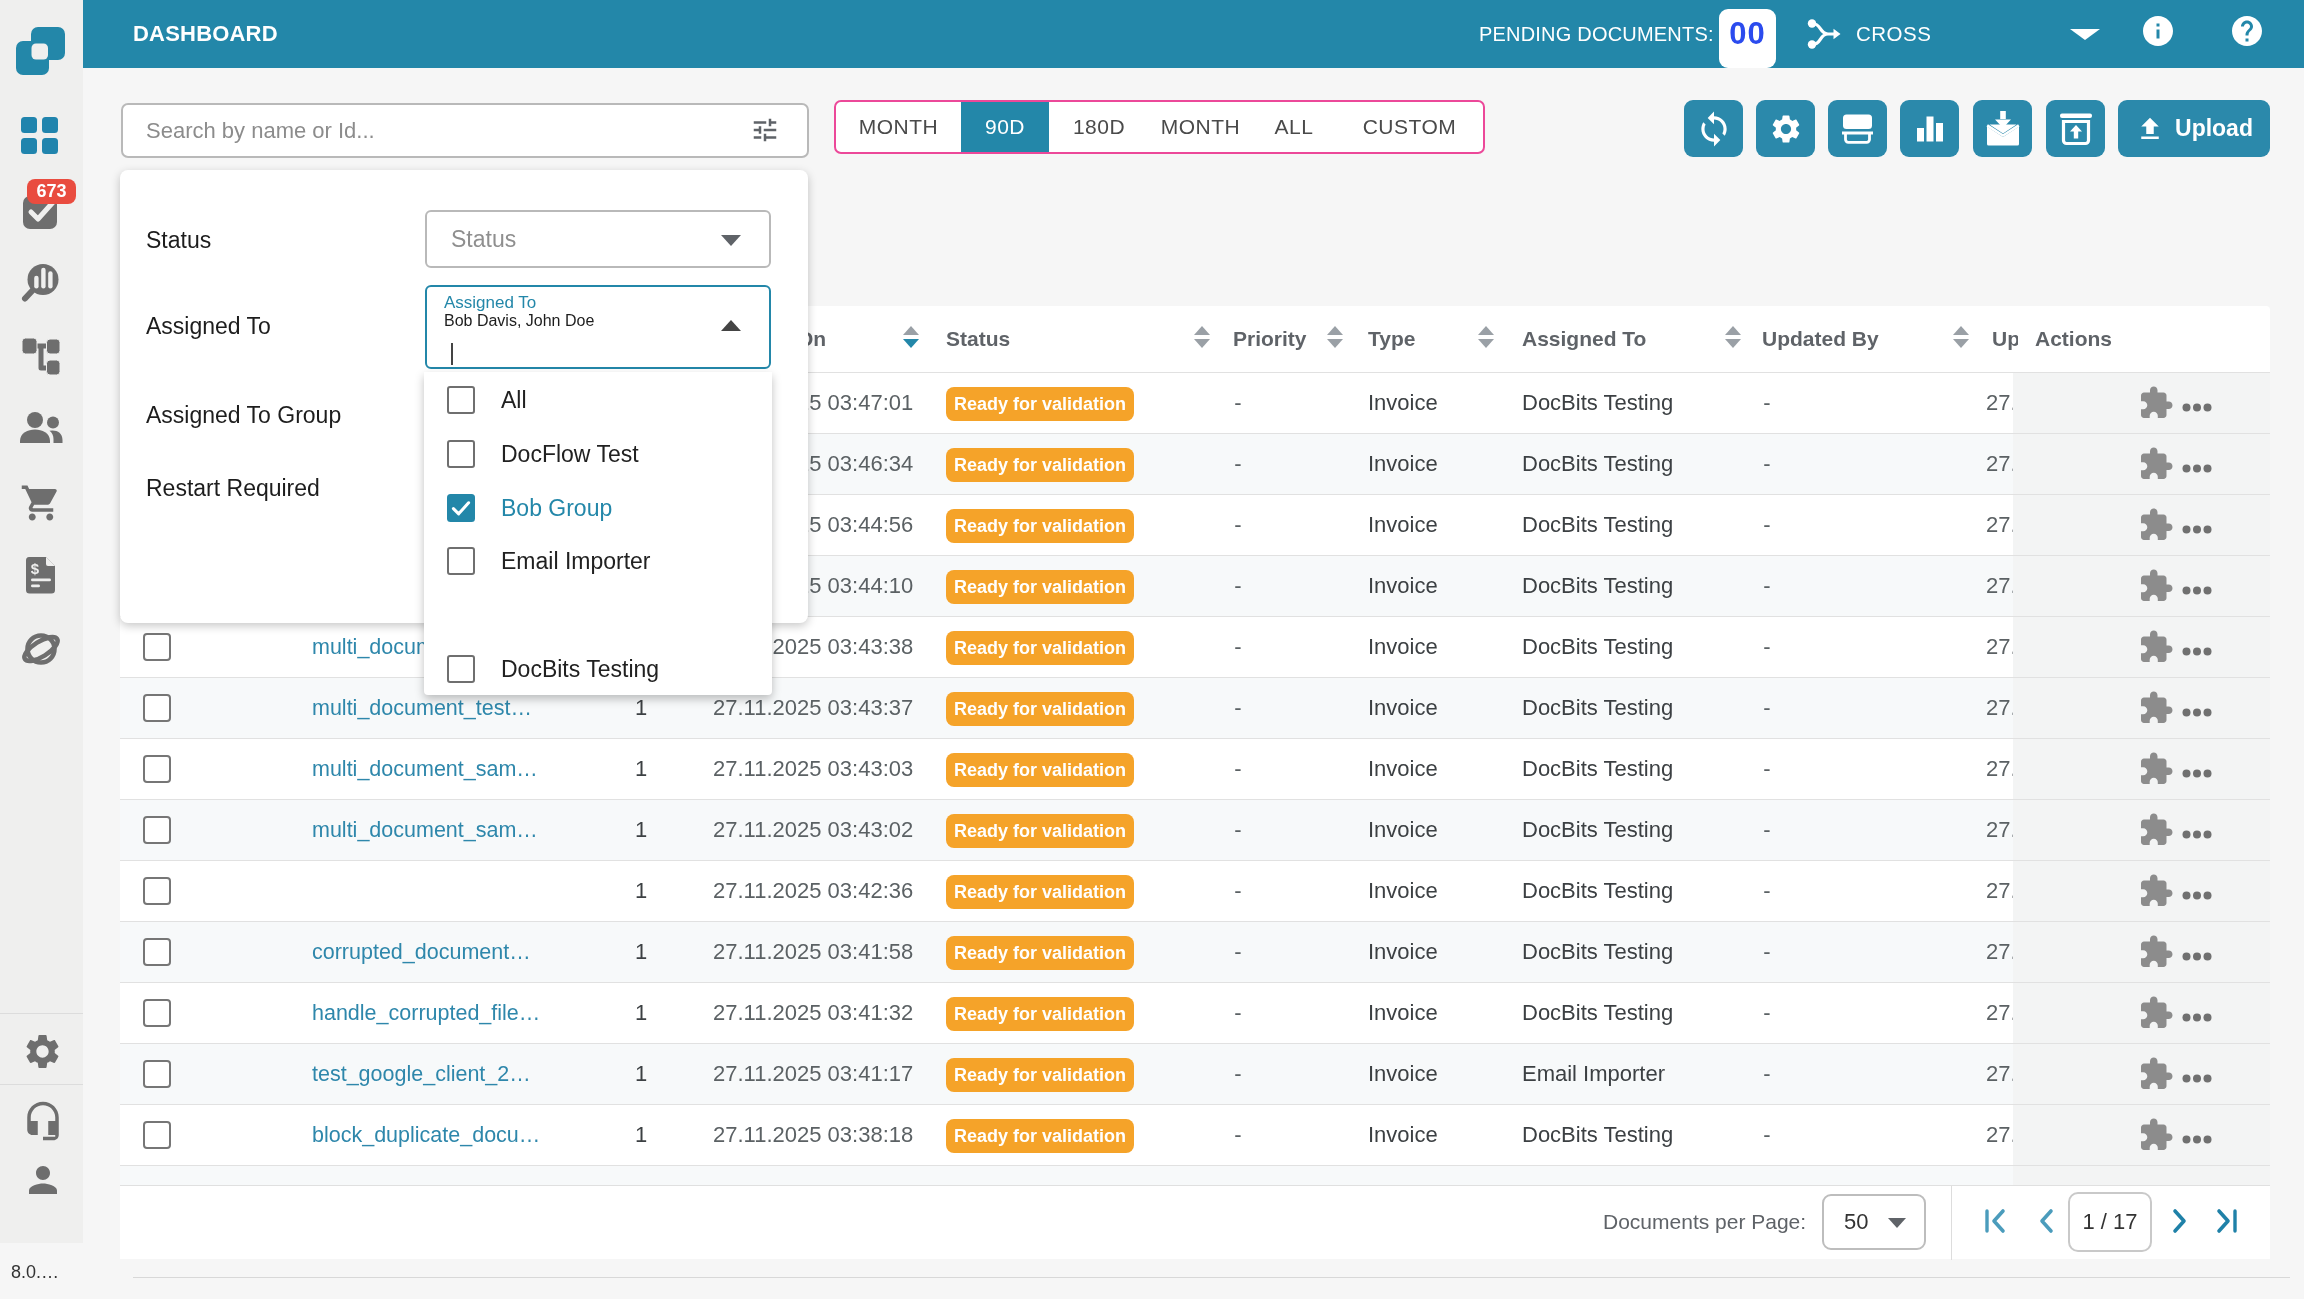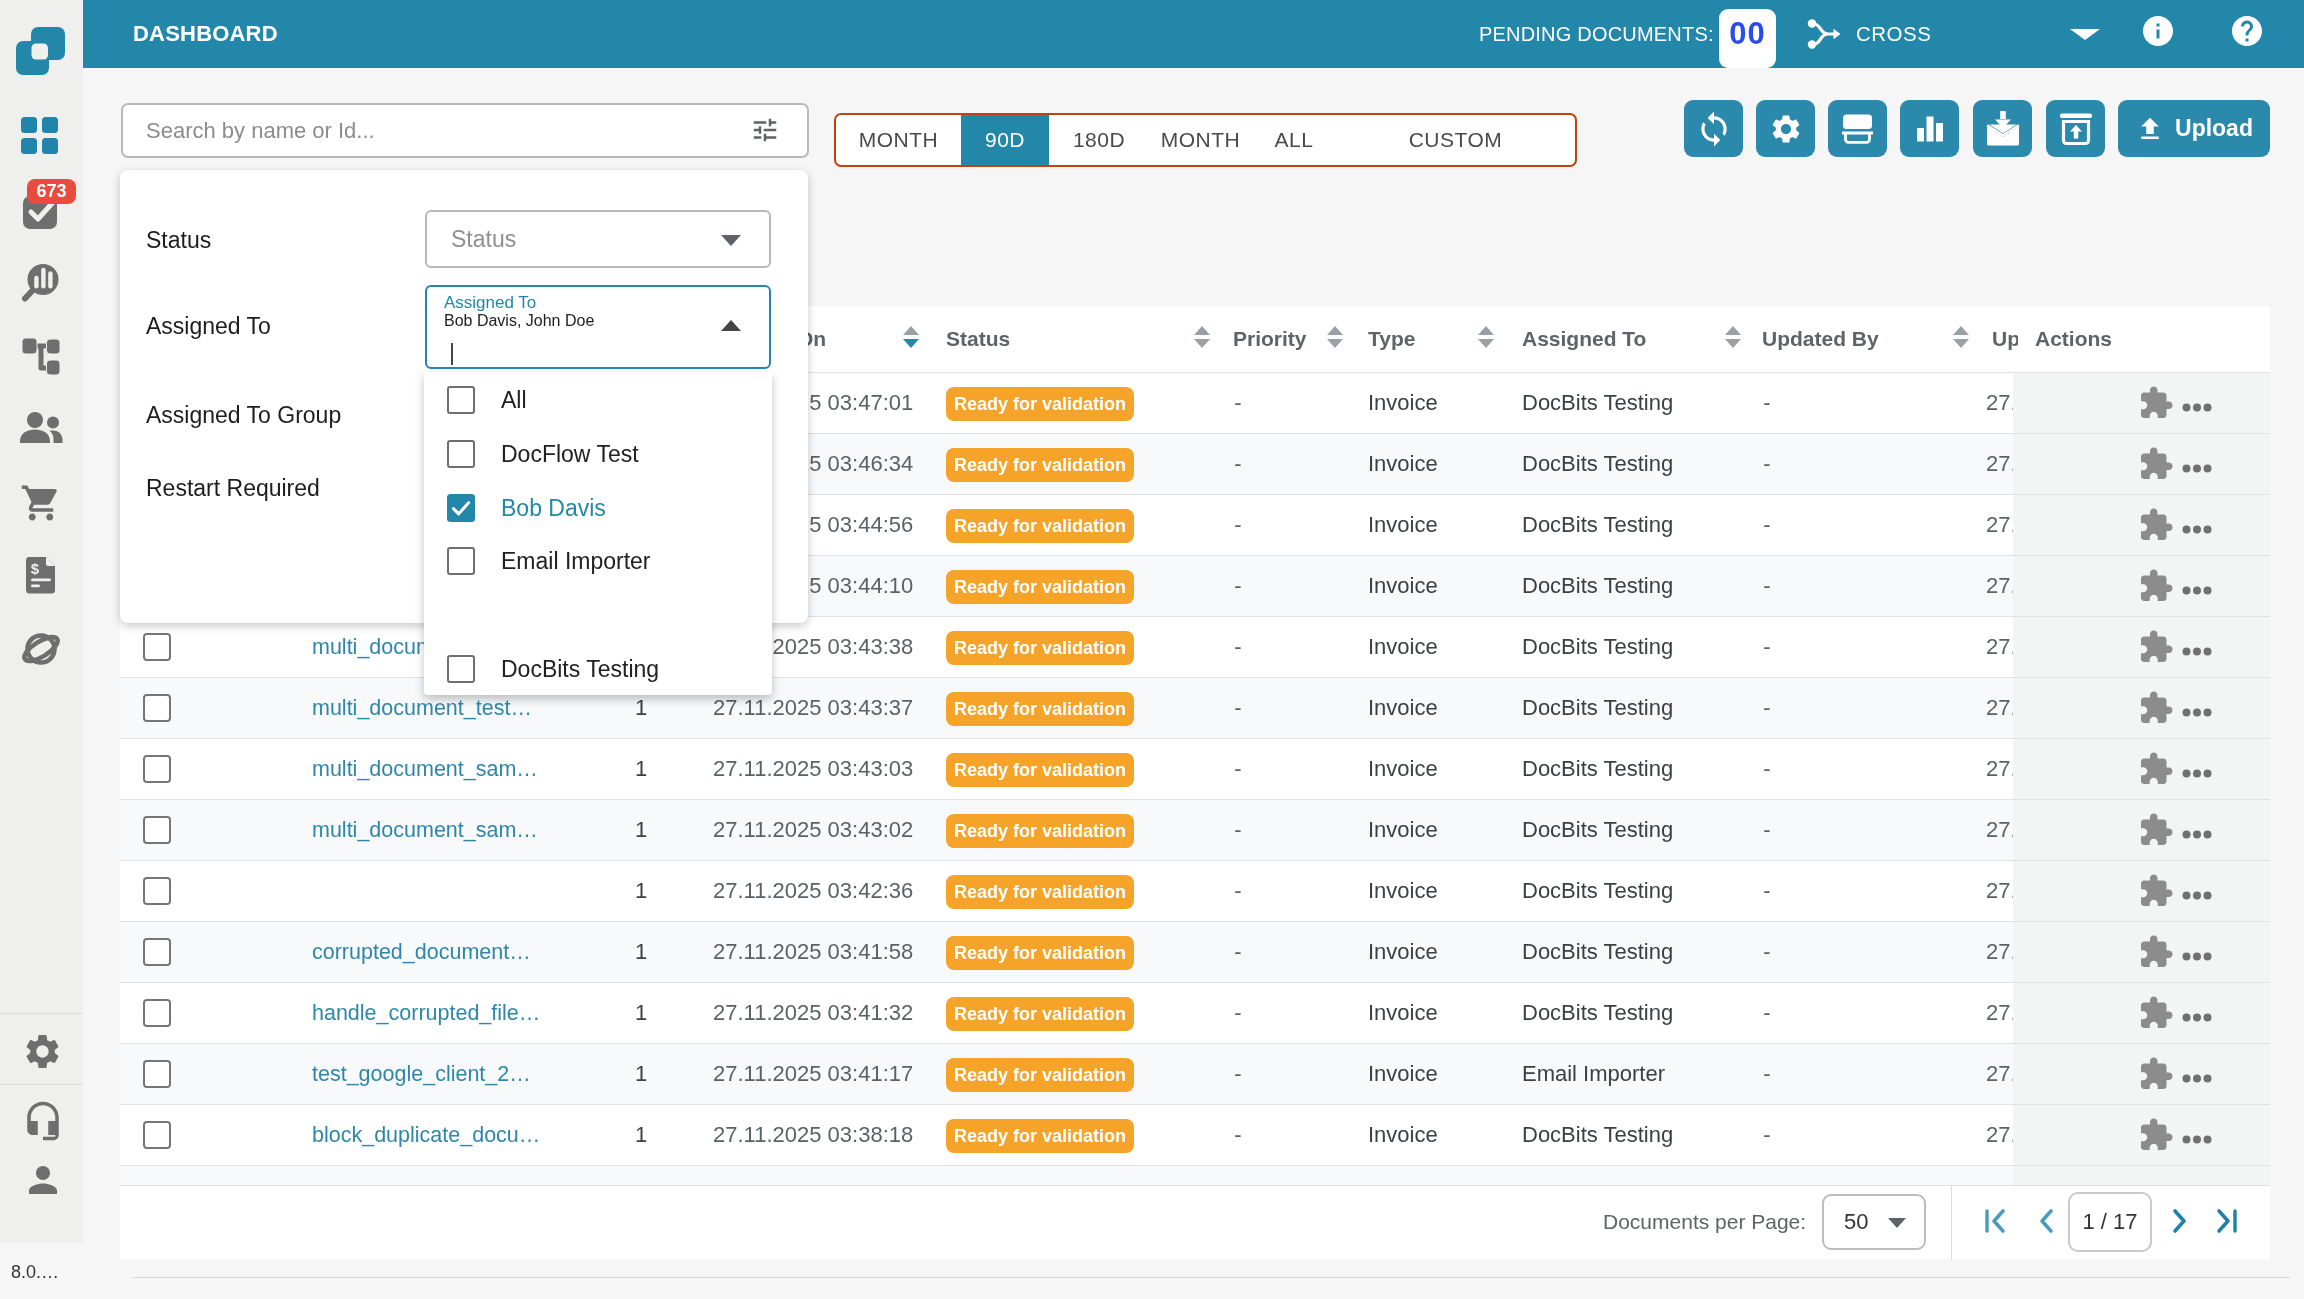--- a/index.html
+++ b/index.html
@@ -13,21 +13,21 @@
   .badge00 { left:1719px; top:9px; width:57px; height:59px; background:#fff; border-radius:9px; color:#2b4bee; font-size:31px; font-weight:bold; text-align:center; line-height:49px; letter-spacing:1px; }
   .cross-txt { left:1856px; top:0; height:68px; line-height:68px; color:#fff; font-size:20.5px; letter-spacing:.5px; }
   .hdr-caret { left:2070px; top:29px; width:0; height:0; border-left:15px solid transparent; border-right:15px solid transparent; border-top:11px solid #fff; }
   
   .sidebar { left:0; top:0; width:83px; height:1243px; background:#efefee; }
   .sep { left:0; width:83px; height:1px; background:#dcdcdc; }
   .version { left:11px; top:1262px; font-size:18px; color:#333; }
   
   .searchbox { left:121px; top:103px; width:688px; height:55px; background:#fff; border:2px solid #b9b9b9; border-radius:7px; }
   .searchbox .ph { position:absolute; left:23px; top:0; height:51px; line-height:51px; color:#8c8c8c; font-size:22px; }
-  .tabs { left:834px; top:100px; width:743px; height:54px; background:#fff; border:2px solid #c2410c; border-radius:7px; display:flex; overflow:hidden;margin-top:13px; }
+  .tabs { left:834px; top:100px; width:651px; height:54px; background:#fff; border:2px solid #ec4899; border-radius:7px; display:flex; overflow:hidden; }
   .tab { height:100%; display:flex; align-items:center; justify-content:center; color:#4a4a4a; font-size:21px; letter-spacing:.5px; }
   .tab.active { background:#2387a9; color:#fff; }
   
   .tbtn { top:100px; width:59px; height:57px; background:#2b89ab; border-radius:9px; display:flex; align-items:center; justify-content:center; }
   .upl { left:2118px; top:100px; width:152px; height:57px; background:#2b89ab; border-radius:9px; display:flex; align-items:center; justify-content:center; color:#fff; font-size:23px; font-weight:bold; }
   
   .tablewrap { left:120px; top:306px; width:2150px; height:953px; background:#fff; border-radius:4px; }
   .th { position:absolute; font-size:21px; font-weight:bold; color:#5f6368; top:0; height:66px; line-height:66px; white-space:nowrap; }
   .row { position:absolute; left:0; width:2150px; height:61px; border-top:1px solid #e1e1e1; }
   .row.alt { background:#f7f9fa; }
@@ -502,21 +502,21 @@
     </div>
     <div class="mi" style="top:55px">
       <div class="mcb"></div>
       <div class="mtx">DocFlow Test</div>
     </div>
     <div class="mi" style="top:109px">
       <div style="position:absolute; left:23px; top:13px;"><svg width="28" height="28" viewBox="0 0 24 24">
           <rect width="24" height="24" rx="3" fill="#2387a9"></rect>
           <path d="M5.5 12.5 L10 17 L18.5 7.5" fill="none" stroke="#fff" stroke-width="2.6" stroke-linecap="round" stroke-linejoin="round"></path>
         </svg></div>
-      <div class="mtx teal">Bob Davis</div>
+      <div class="mtx teal">Bob Group</div>
     </div>
     <div class="mi" style="top:162px">
       <div class="mcb"></div>
       <div class="mtx">Email Importer</div>
     </div>
     <div class="mi" style="top:270px">
       <div class="mcb"></div>
       <div class="mtx">DocBits Testing</div>
     </div>
   </div>

